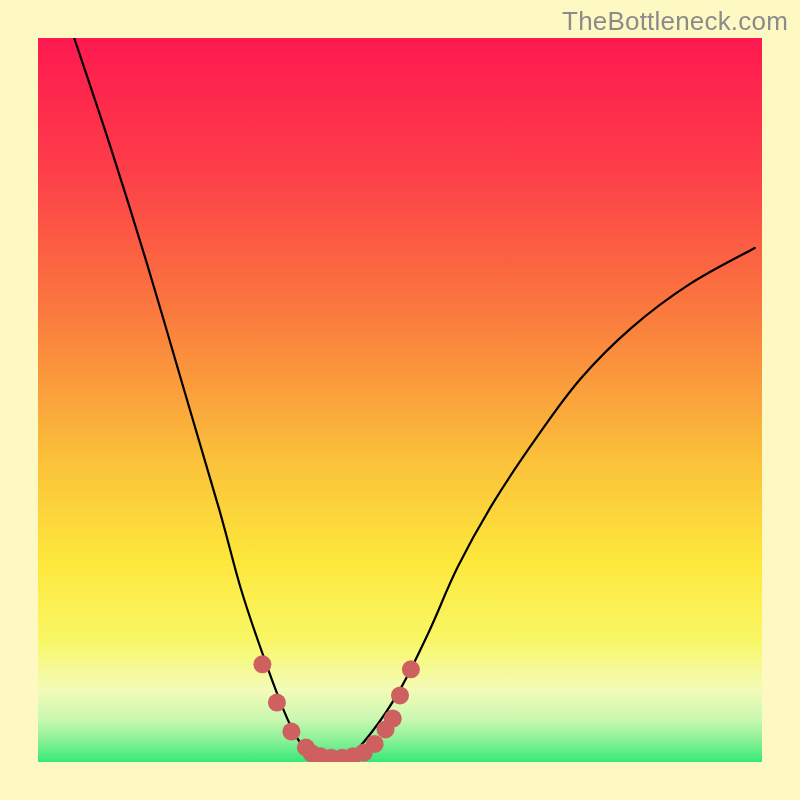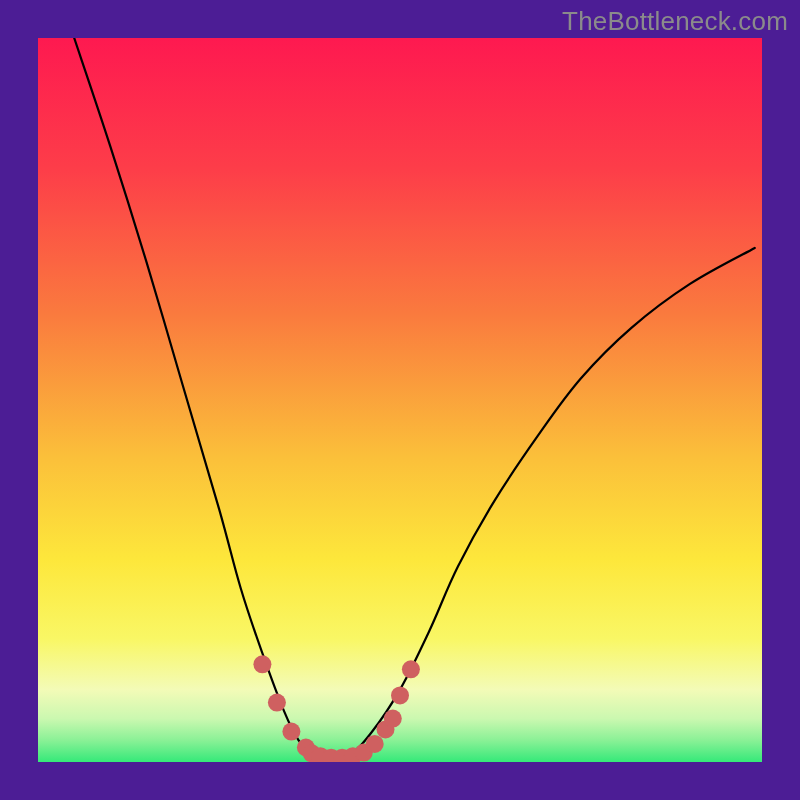--- a/index.html
+++ b/index.html
@@ -9,21 +9,21 @@
     height: 800px;
     background: #000000;
     overflow: hidden;
   }
   .frame {
     position: absolute;
     left: 0;
     top: 0;
     width: 800px;
     height: 800px;
-    background: #4c1d95;
+    background: #fef9c3;
   }
   .plot-area {
     position: absolute;
     left: 38px;
     top: 38px;
     width: 724px;
     height: 724px;
     overflow: hidden;
   }
   .watermark {

